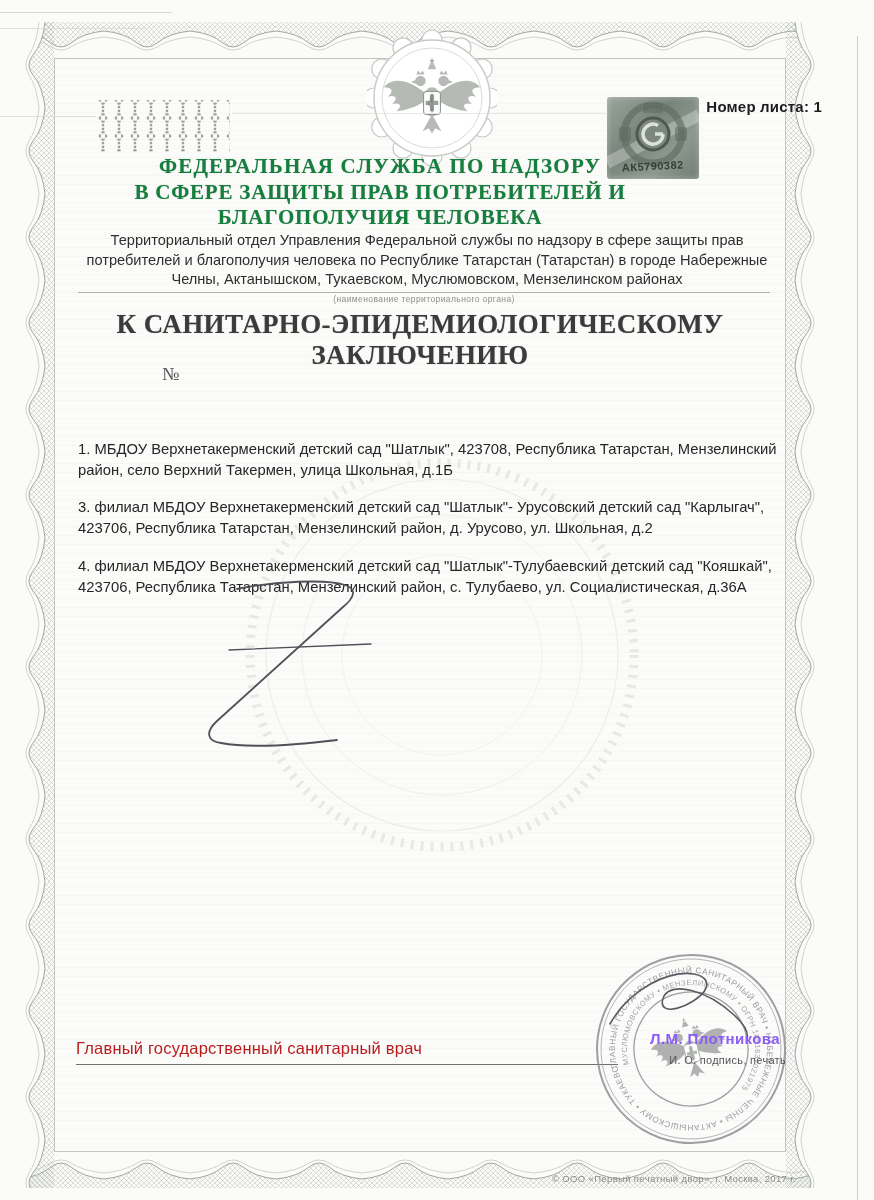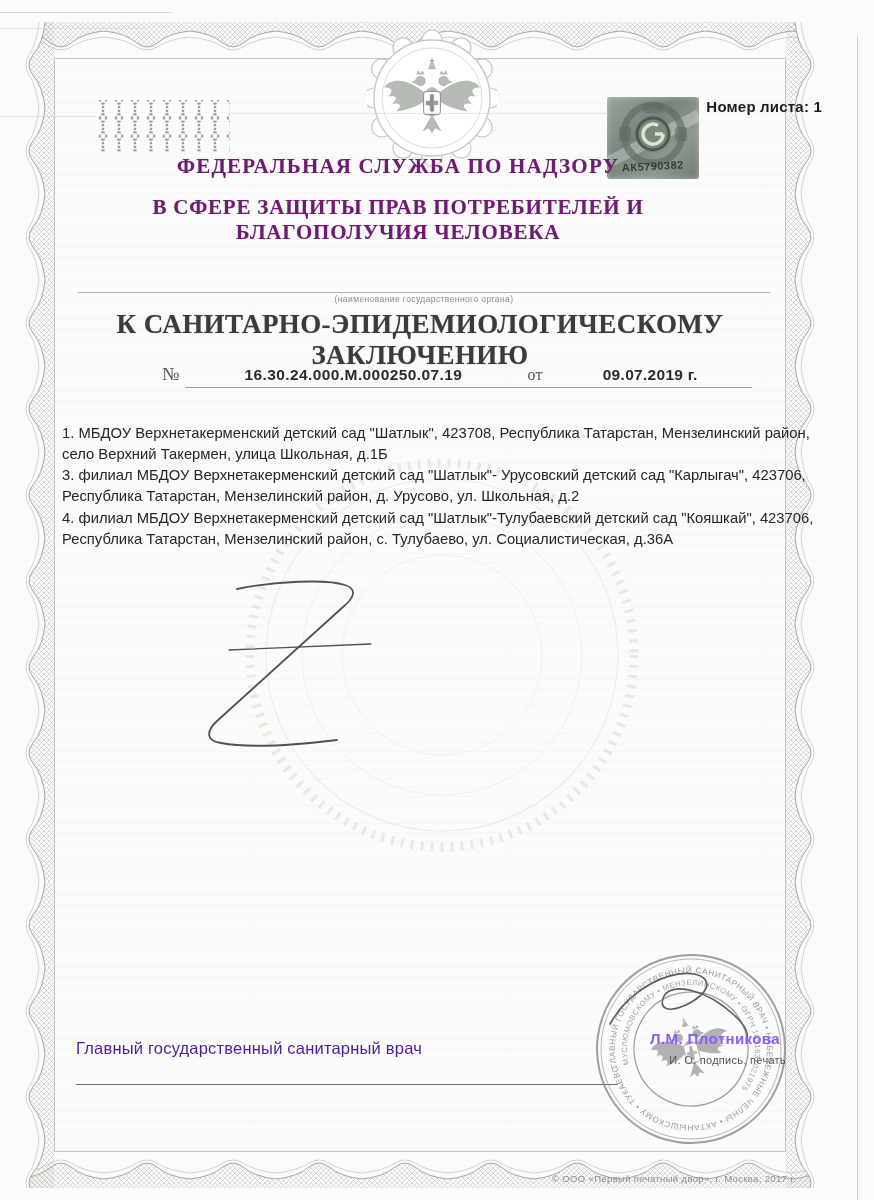--- a/index.html
+++ b/index.html
@@ -21,26 +21,26 @@
   .sheet-number{
     left:680px;top:98px;width:142px;text-align:right;
     font-size:15px;font-weight:700;color:#1d1d1d;letter-spacing:.2px;
   }
   .holo{
     left:607px;top:97px;width:92px;height:82px;border-radius:3px;
     background:linear-gradient(135deg,#9aa49b 0%,#78847b 40%,#8e988f 70%,#6f7b72 100%);
     box-shadow:inset 0 0 6px rgba(255,255,255,.35);
   }
   .header-block{
-    left:62px;top:154px;width:672px;text-align:center;
-    font-family:"Liberation Serif","DejaVu Serif",serif;font-weight:700;color:#701a75;
+    left:44px;top:154px;width:672px;text-align:center;
+    font-family:"Liberation Serif","DejaVu Serif",serif;font-weight:700;color:#15803d;
     text-shadow:0 0 1px rgba(60,60,60,.35);
   }
   .header-line1{font-size:21px;letter-spacing:1.2px;}
-  .header-line2{font-size:21px;letter-spacing:.8px;margin-top:16px;}
+  .header-line2{font-size:21px;letter-spacing:.8px;margin-top:1px;}
   .territory{
     left:82px;top:231px;width:690px;text-align:center;
     font-size:14.6px;line-height:1.34;color:#2e2e2e;
   }
   .territory-rule{left:78px;top:292px;width:692px;height:1px;background:#9a9a98;opacity:.75;}
   .territory-caption{
     left:78px;top:294px;width:692px;text-align:center;
     font-size:8.5px;color:#8e8e8a;letter-spacing:.4px;
   }
   .doc-title{
@@ -66,25 +66,25 @@
   .from-label{font-size:16px;color:#555;padding:0 6px;}
   .se-date{
     flex:1.15;text-align:center;
     font-family:"Liberation Sans","DejaVu Sans",sans-serif;
     font-size:15.5px;font-weight:700;color:#2c2c2c;letter-spacing:.3px;
   }
   .facilities{
     left:62px;top:423px;width:756px;
     font-size:14.8px;line-height:1.43;color:#262626;
   }
-  .facility-item{margin:0;}
+  .facility-item{margin:16px;}
   .sign-block{
     left:76px;top:1036px;width:542px;
-    font-size:16.5px;line-height:1.55;color:#4c1d95;letter-spacing:.2px;
-    border-bottom:1.5px solid #6e6e6c;padding-bottom:22px;
+    font-size:16.5px;line-height:1.55;color:#b91c1c;letter-spacing:.2px;
+    border-bottom:1.5px solid #6e6e6c;padding-bottom:2px;
   }
   .stamp-name{
     left:645px;top:1030px;width:140px;text-align:center;
     font-size:15px;font-weight:600;color:#8b5cf6;letter-spacing:.4px;
   }
   .stamp-caption{
     left:610px;top:1054px;width:176px;text-align:right;
     font-size:11px;color:#56565a;letter-spacing:.3px;
   }
   .footer-copy{
@@ -207,34 +207,30 @@
     </svg>
   </div>
 
   <div class="abs sheet-number">Номер листа: 1</div>
 
   <div class="abs header-block">
     <div class="header-line1">ФЕДЕРАЛЬНАЯ СЛУЖБА ПО НАДЗОРУ</div>
     <div class="header-line2">В СФЕРЕ ЗАЩИТЫ ПРАВ ПОТРЕБИТЕЛЕЙ И БЛАГОПОЛУЧИЯ  ЧЕЛОВЕКА</div>
   </div>
 
+  <div class="abs territory">Территориальный отдел Управления Федеральной службы по надзору в сфере защиты прав потребителей и благополучия человека по Республике Татарстан (Татарстан) в городе Набережные Челны, Актанышском, Тукаевском, Муслюмовском, Мензелинском районах</div>
   <div class="abs territory-rule"></div>
-  <div class="abs territory-caption">(наименование государственного органа)</div>
+  <div class="abs territory-caption">(наименование территориального органа)</div>
 
   <div class="abs doc-title">
     <div class="doc-title-line2">К САНИТАРНО-ЭПИДЕМИОЛОГИЧЕСКОМУ ЗАКЛЮЧЕНИЮ</div>
   </div>
 
   <div class="abs number-row">
     <span class="no-label">№</span>
-    <span class="number-underline">
-      <span class="se-number">16.30.24.000.М.000250.07.19</span>
-      <span class="from-label">от</span>
-      <span class="se-date">09.07.2019 г.</span>
-    </span>
   </div>
 
   <div class="abs facilities">
     <p class="facility-item">1. МБДОУ Верхнетакерменский детский сад "Шатлык", 423708, Республика Татарстан, Мензелинский район, село Верхний Такермен, улица Школьная, д.1Б</p>
     <p class="facility-item">3. филиал МБДОУ Верхнетакерменский детский сад "Шатлык"- Урусовский детский сад "Карлыгач", 423706, Республика Татарстан, Мензелинский район, д. Урусово, ул. Школьная, д.2</p>
     <p class="facility-item">4. филиал МБДОУ Верхнетакерменский детский сад "Шатлык"-Тулубаевский детский сад "Кояшкай", 423706, Республика Татарстан, Мензелинский район, с. Тулубаево, ул. Социалистическая, д.36А</p>
   </div>
 
   <svg class="abs" style="left:185px;top:573px" width="215" height="195">
     <g fill="none" stroke="#50505a" stroke-width="1.8" stroke-linecap="round">

